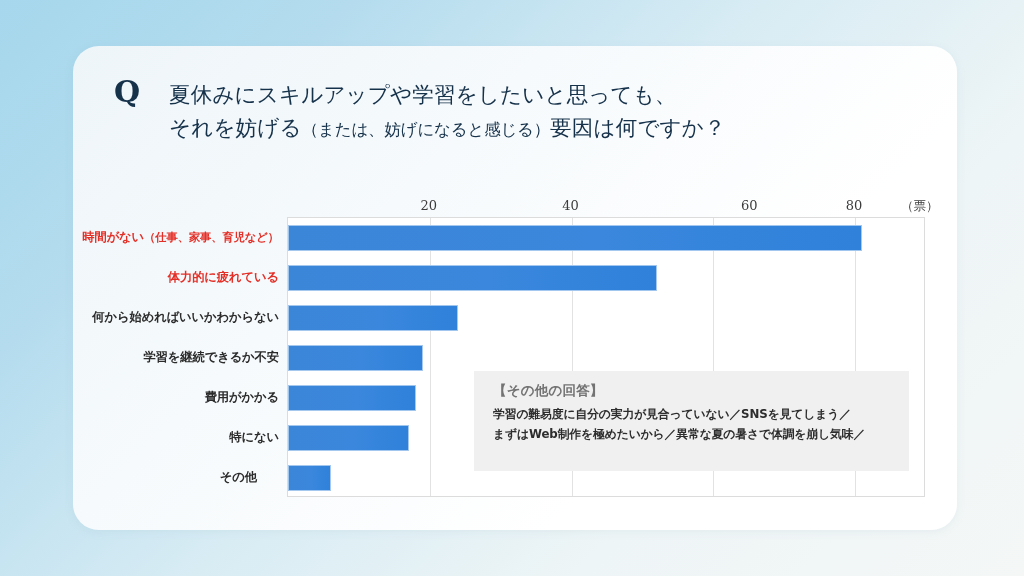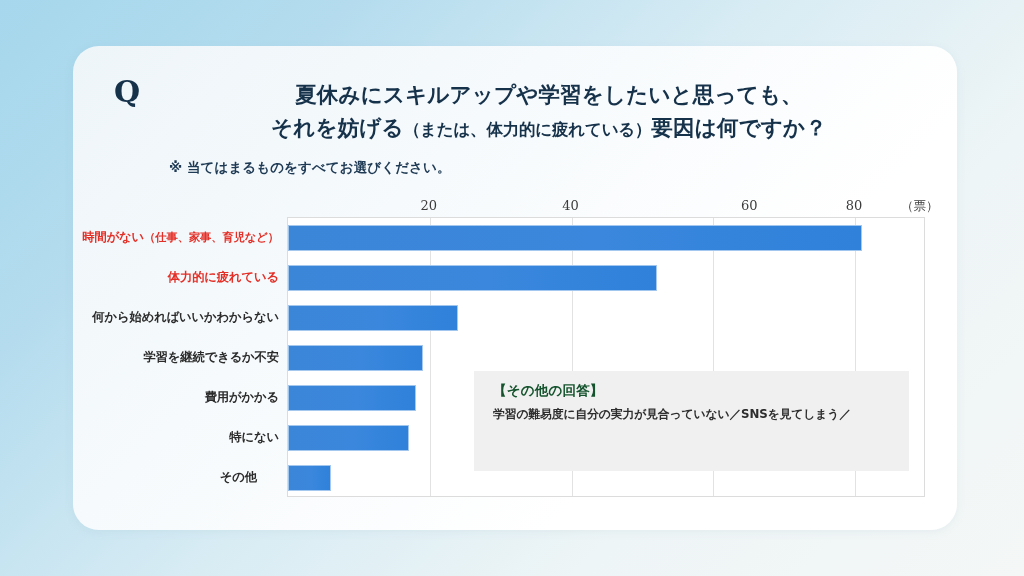--- a/index.html
+++ b/index.html
@@ -22,22 +22,22 @@
 
   
   .qmark {
     position:absolute; left:41px; top:28px;
     font-size:30px; font-weight:bold; color:#16324b;
     font-family:"DejaVu Serif","Liberation Serif",serif;
     letter-spacing:0;
   }
   .title {
     position:absolute; left:96px; top:32px; width:760px;
-    color:#16324b; font-weight:bold;
-    font-size:21.5px; line-height:33px; letter-spacing:.2px;text-align:center;
+    color:#16324b; font-weight:normal;
+    font-size:21.5px; line-height:33px; letter-spacing:.2px;
   }
   .title .small {
     font-size:16.5px; letter-spacing:-.2px;
   }
   .note {
     position:absolute; left:96px; top:113px;
     color:#1e3a54; font-size:13.5px; font-weight:bold; letter-spacing:.1px;
   }
 
   
@@ -81,39 +81,38 @@
   .cat-label.hl { color:#e42f27; }
   .cat-label .paren { font-size:11.3px; }
 
   
   .otherbox {
     position:absolute; left:401px; top:325px; width:435px; height:100px;
     background:#f0f0f0;
     padding:11px 0 0 19px;
   }
   .otherbox h4 {
-    font-size:13.5px; font-weight:bold; color:#14532d;
+    font-size:13.5px; font-weight:bold; color:#737373;
     letter-spacing:.2px; margin-bottom:4px;
   }
   .otherbox p {
     font-size:11.8px; font-weight:bold; color:#2d2d2d;
     line-height:20px; letter-spacing:-.1px;
   }
 </style>
 </head>
 <body>
 
 <div class="card">
 
   <div class="qmark">Q</div>
   <div class="title">
     <div>夏休みにスキルアップや学習をしたいと思っても、</div>
-    <div><span>それを妨げる</span><span class="small">（または、体力的に疲れている）</span><span>要因は何ですか？</span></div>
+    <div><span>それを妨げる</span><span class="small">（または、妨げになると感じる）</span><span>要因は何ですか？</span></div>
   </div>
-  <div class="note">※ 当てはまるものをすべてお選びください。</div>
 
   <div class="chart">
     <div class="axis-top" id="axis-top">
         <div class="tick-label" style="left: 141.778px;">20</div>
         <div class="tick-label" style="left: 283.556px;">40</div>
         <div class="tick-label" style="left: 425.333px; margin-left: 37px;">60</div>
         <div class="tick-label" style="left: 567.111px;">80</div>
         <div class="unit-label" style="left: 614px;">（票）</div>
       </div>
     <div class="plot" id="plot">
@@ -150,17 +149,17 @@
         <div class="cat-label" style="top: 303px; right: 678px;">学習を継続できるか不安</div>
         <div class="cat-label" style="top: 343px; right: 678px;">費用がかかる</div>
         <div class="cat-label" style="top: 383px; right: 678px;">特にない</div>
         <div class="cat-label" style="top: 423px; right: 700px;">その他</div>
       </div>
 
     <div class="otherbox">
       <h4>【その他の回答】</h4>
       <p>
         <span>学習の難易度に自分の実力が見合っていない／SNSを見てしまう／</span><br>
-        <br>
+        <span>まずはWeb制作を極めたいから／異常な夏の暑さで体調を崩し気味／</span><br>
       </p>
     </div>
   </div>
 </div>
 
 </body></html>

